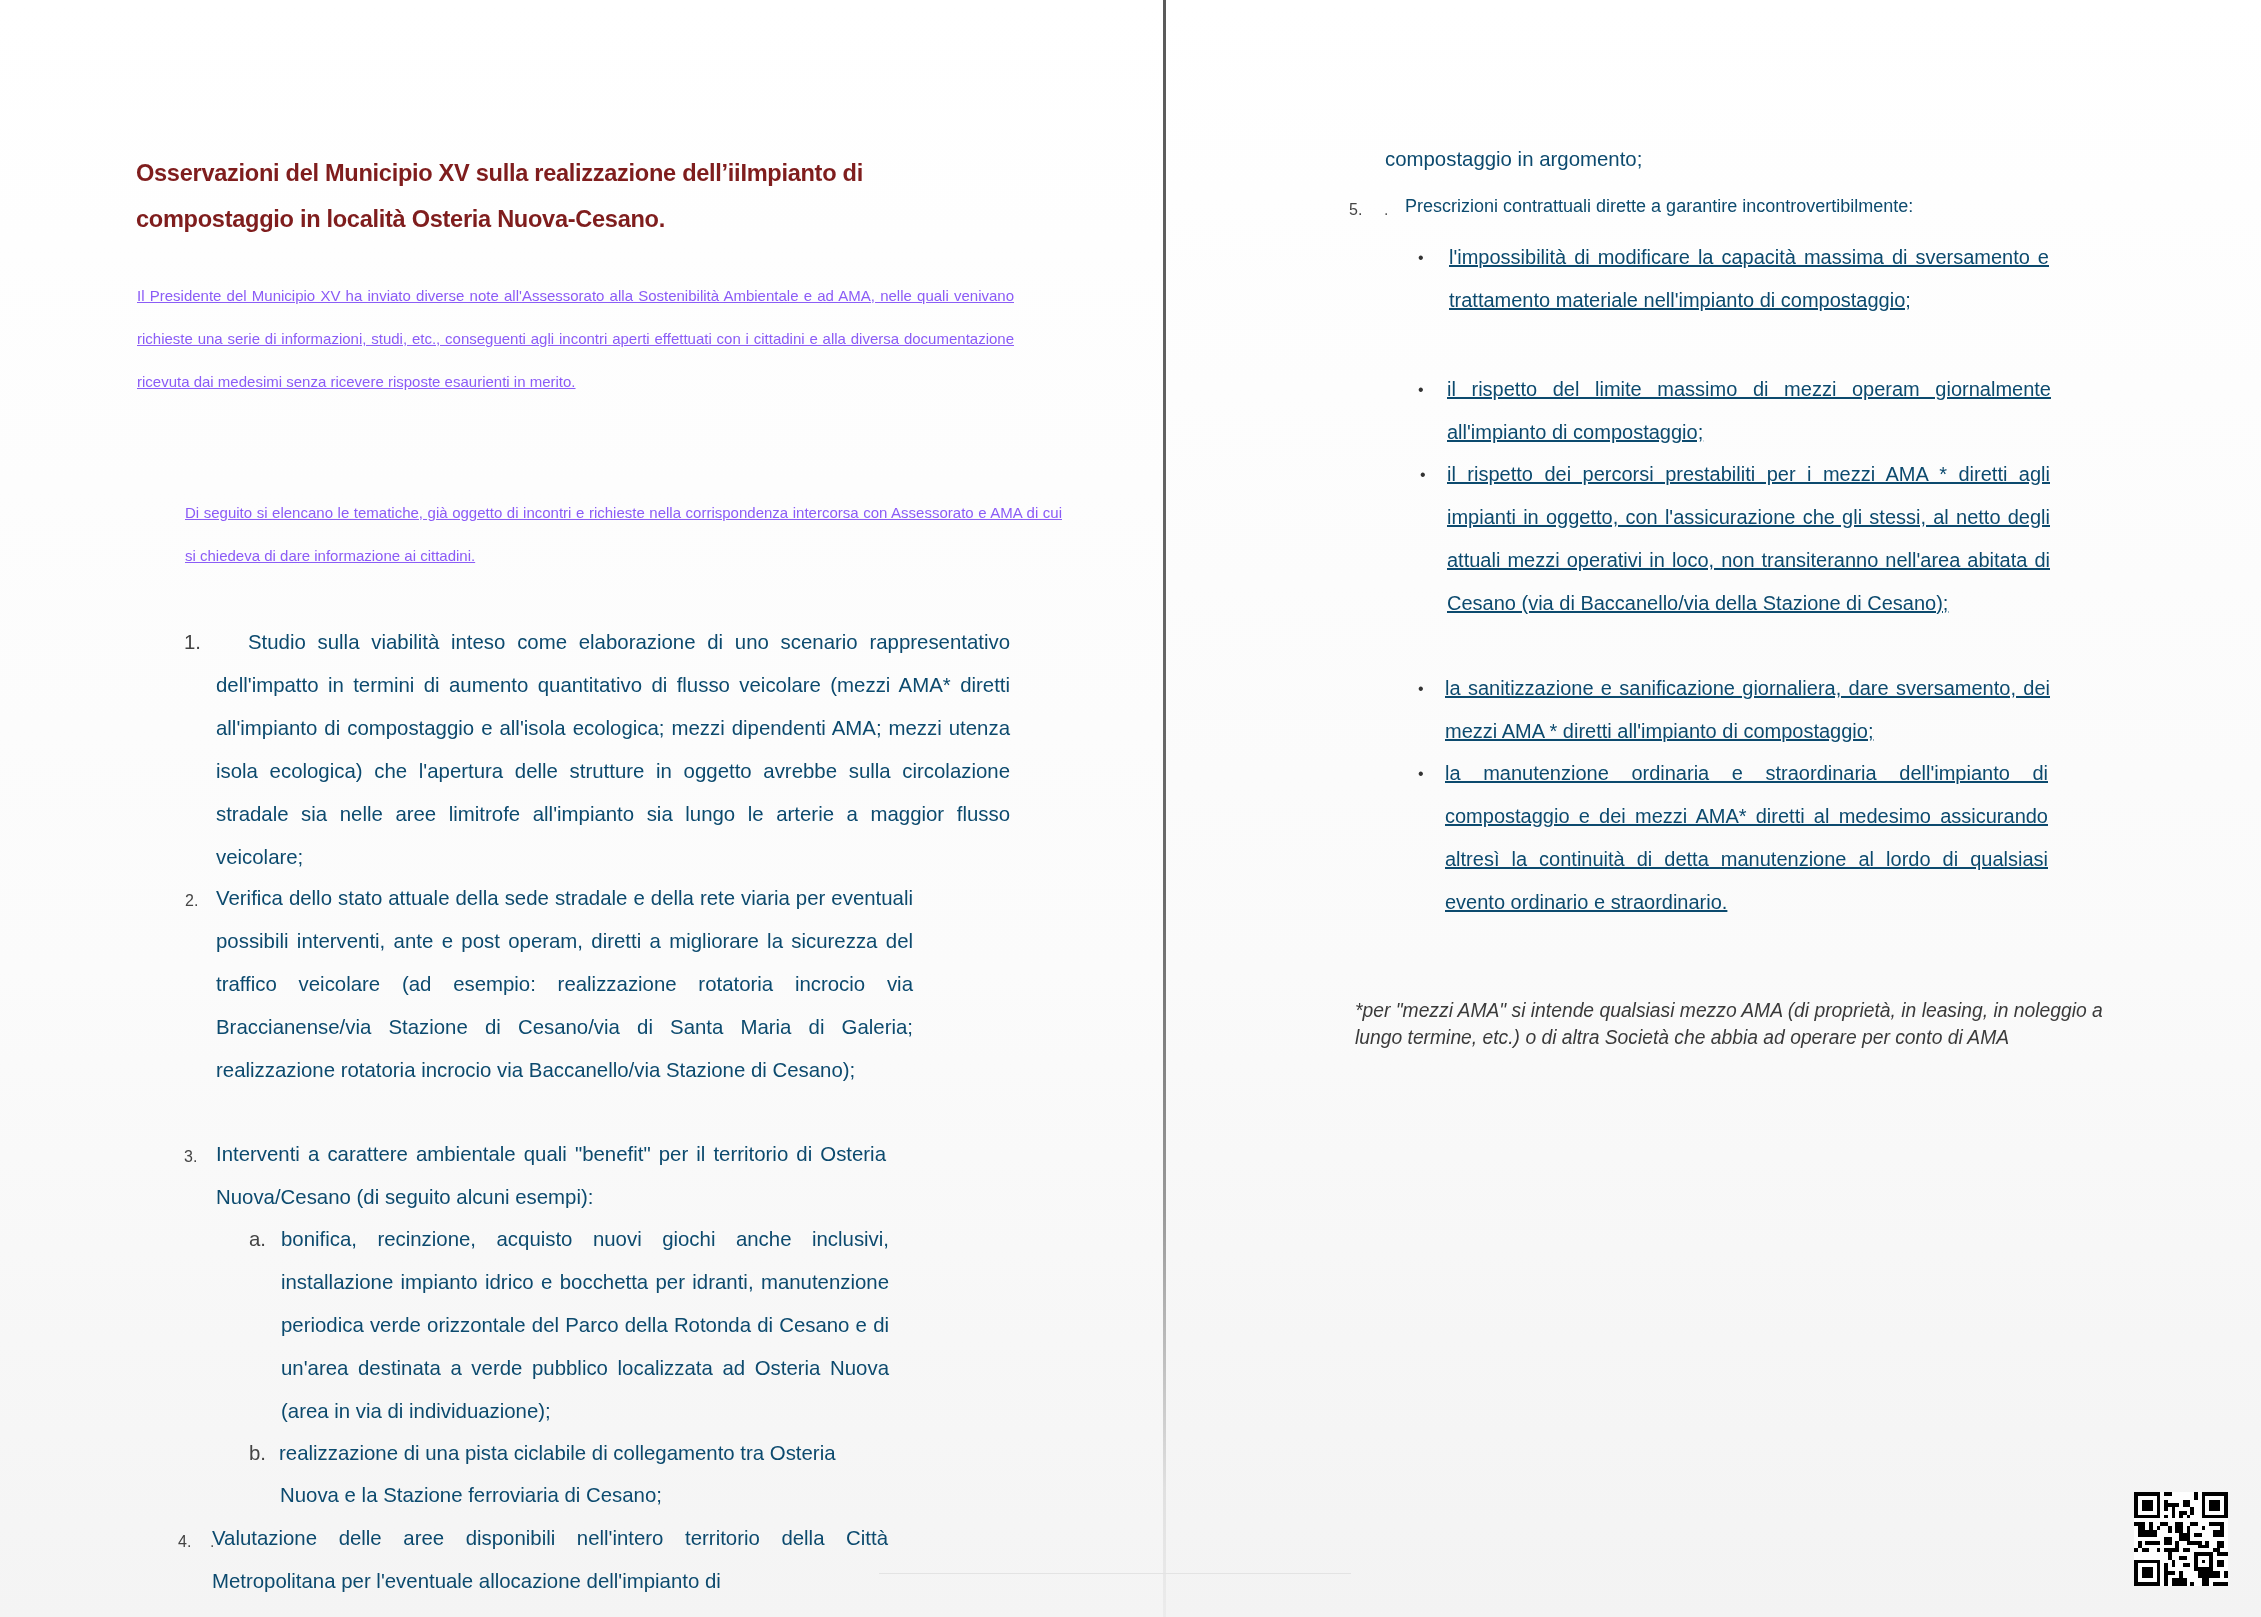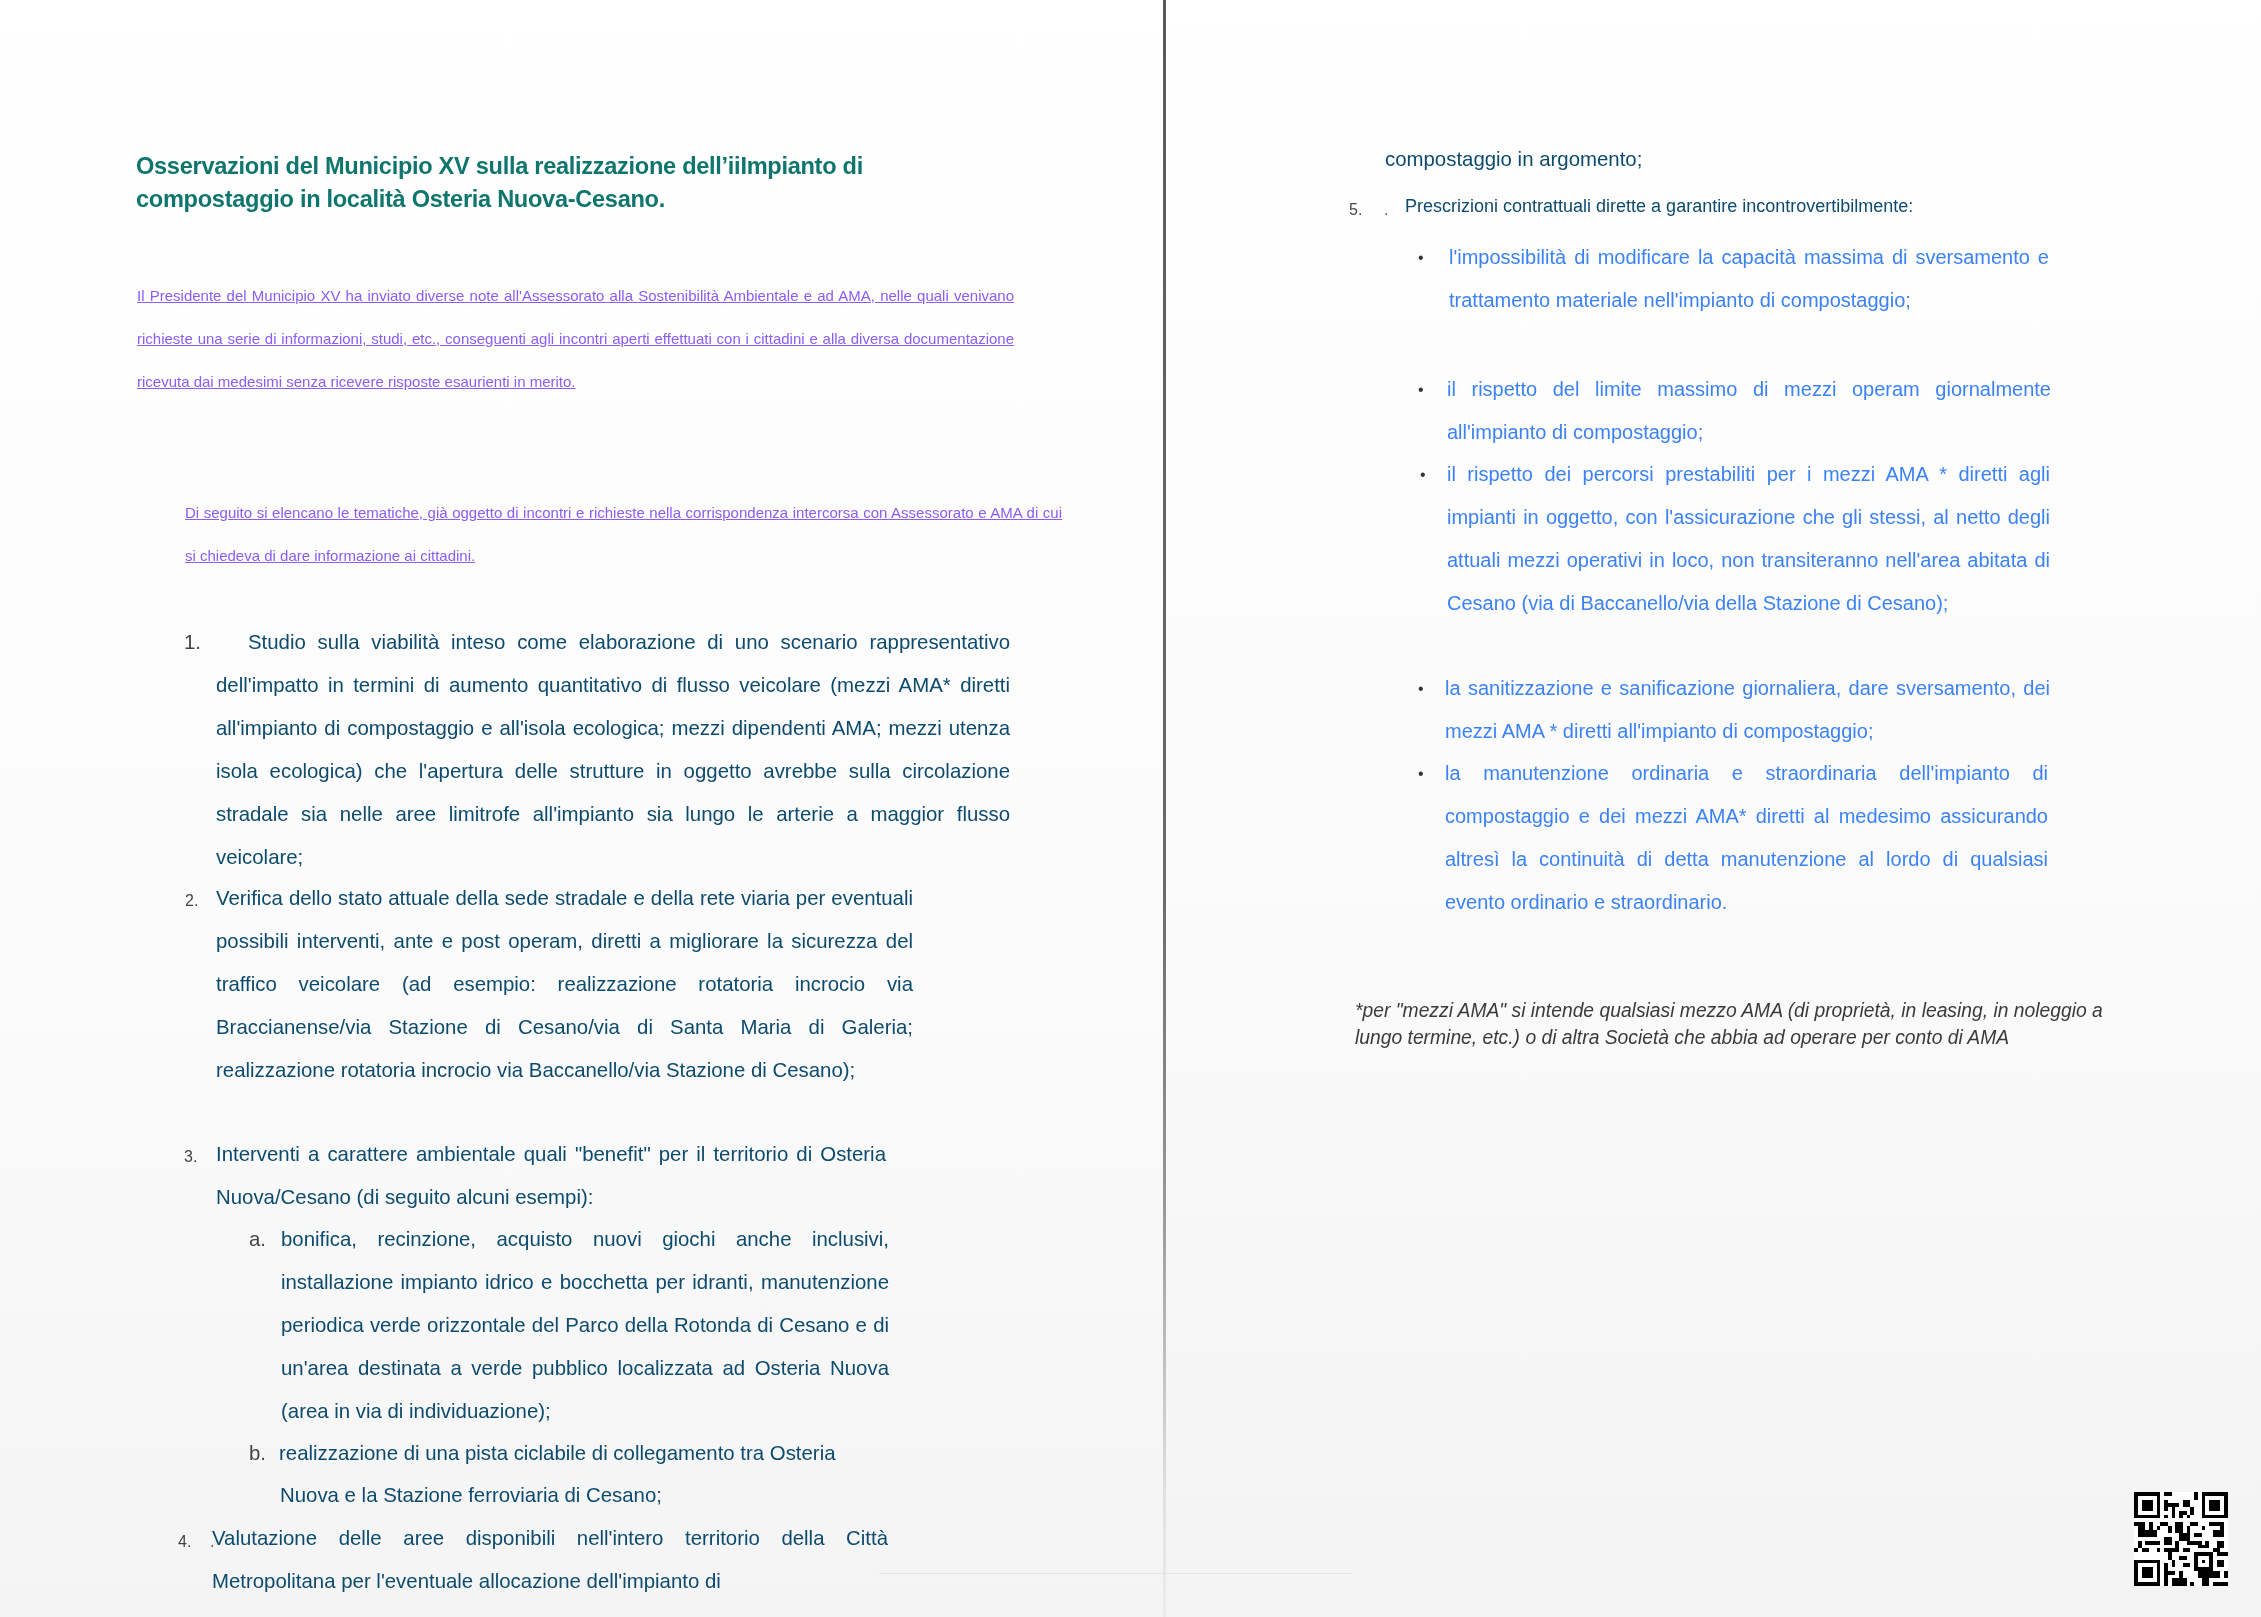--- a/index.html
+++ b/index.html
@@ -13,21 +13,21 @@
   .sheet.left { left:0; width:1164px; background:linear-gradient(180deg,#ffffff 0%,#fbfbfb 60%,#f4f4f4 100%); }
   .sheet.right { left:1166px; width:1095px; background:linear-gradient(180deg,#ffffff 0%,#fafafa 60%,#f3f3f3 100%); }
   .divider {
     position:absolute; left:1163px; top:0; width:2.7px; height:1618px;
     background:linear-gradient(180deg,#5a5a5a 0%,#6a6a6a 55%,#9a9a9a 75%,#e0e0e0 92%,#ececec 100%);
   }
   .crease { position:absolute; left:879px; top:1573px; width:472px; height:1.1px; background:#e3e3e3; }
 
   .title {
     position:absolute; left:136px; top:150px; width:804px;
-    font-weight:bold; font-size:23.6px; line-height:33px; color:#0f766e; letter-spacing:-0.3px;
+    font-weight:bold; font-size:23.6px; line-height:46px; color:#7f1d1d; letter-spacing:-0.3px;
   }
   .para {
     position:absolute; font-size:15px; line-height:43px; color:#8b5cf6;
     text-align:justify; text-align-last:left;text-decoration:underline;
   }
   .p1 { left:137px; top:274px; width:877px; }
   .p2 { left:137px; top:491px; width:877px;margin-left:48px; }
 
   .item { position:absolute; font-size:20.4px; line-height:43px; color:#0c4a6e; text-align:justify; text-align-last:left; }
   .num { position:absolute; font-size:16px; color:#444; }
@@ -47,21 +47,21 @@
   .i3b-cont { left:280px; top:1474px; width:610px; }
   .i4 { left:212px; top:1517px; width:676px; }
   .i4num { left:178px; top:1520px; line-height:43px; }
   .i4dot { left:210px; top:1520px; line-height:43px; }
 
   .r-cont { left:1385px; top:138px; width:697px; font-size:20.4px; line-height:43px; }
   .i5 { left:1405px; top:185px; width:739px; font-size:18px; line-height:43px; }
   .i5num { left:1349px; top:188px; line-height:43px; }
   .i5dot { left:1384px; top:188px; line-height:43px; }
 
-  .bullet-item { position:absolute; font-size:20px; line-height:43px; color:#3b82f6; text-align:justify; text-align-last:left; }
+  .bullet-item { position:absolute; font-size:20px; line-height:43px; color:#0c4a6e; text-align:justify; text-align-last:left;text-decoration:underline; }
   .bullet { position:absolute; font-size:16px; color:#333; line-height:43px; }
   .b1 { left:1449px; top:236px; width:600px; }
   .b1dot { left:1418px; top:236px; }
   .b2 { left:1447px; top:368px; width:604px; }
   .b2dot { left:1418px; top:368px; }
   .b3 { left:1447px; top:453px; width:603px; }
   .b3dot { left:1420px; top:453px; }
   .b4 { left:1445px; top:667px; width:605px; }
   .b4dot { left:1418px; top:667px; }
   .b5 { left:1445px; top:752px; width:603px; }

